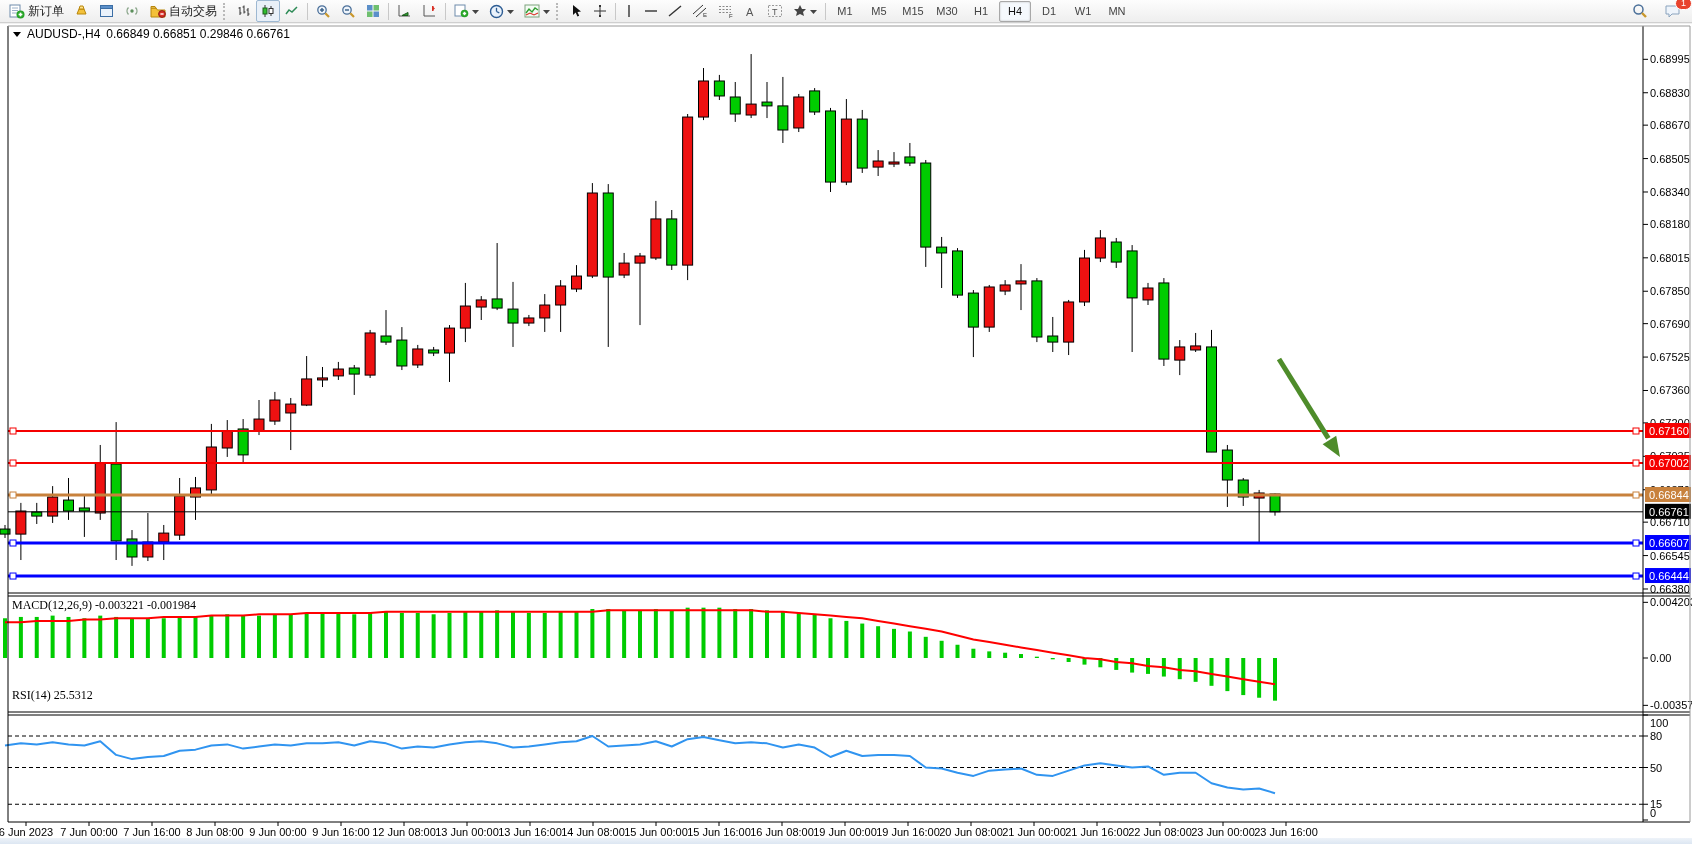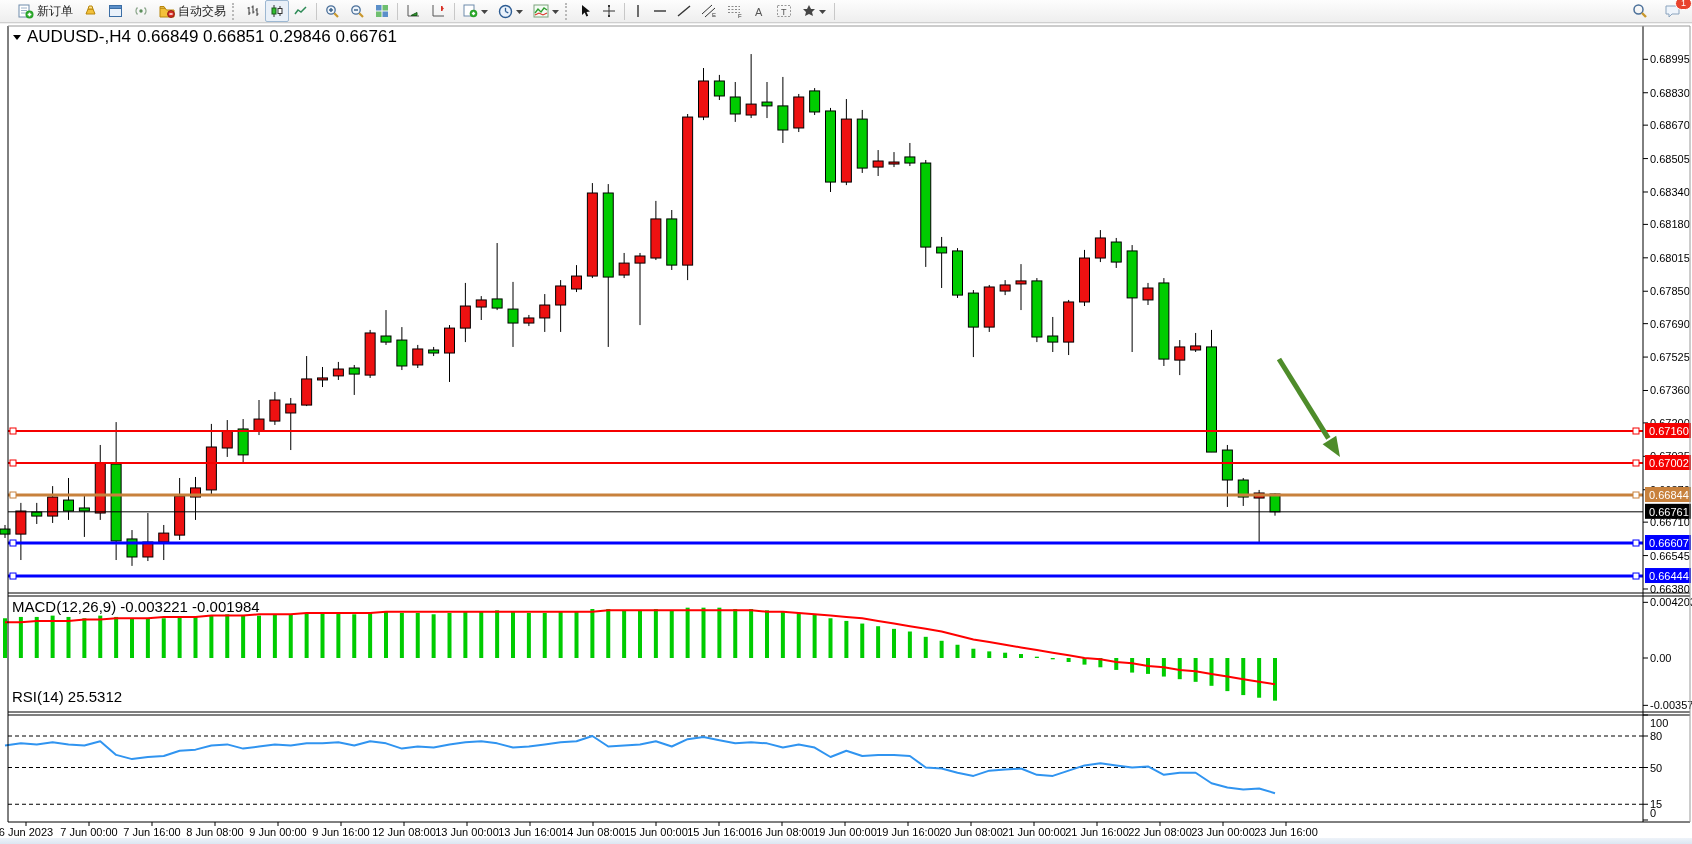--- a/index.html
+++ b/index.html
@@ -7,21 +7,21 @@
     width:1692px;height:844px;position:relative;overflow:hidden;
     background:#f0f0f0;
     font-family:"Liberation Sans",sans-serif;
     -webkit-font-smoothing:antialiased;
   }
   
   .toolbar{
     position:absolute;left:0;top:0;width:1692px;height:23px;
     background:linear-gradient(#fdfdfd,#eeeeee);
     border-bottom:1px solid #cfcfcf;
-    display:flex;align-items:center;padding-left:13px;box-sizing:border-box;
+    display:flex;align-items:center;padding-left:4px;box-sizing:border-box;
     font-size:12px;color:#222;white-space:nowrap;
   }
   .tbtn{
     height:20px;display:flex;align-items:center;gap:3px;
     padding:0 4px;border:1px solid transparent;border-radius:2px;cursor:default;
   }
   .tbtn.pressed{background:#e9f0f8;border:1px solid #9db8d2;}
   .tbtn svg{display:block;}
   .sep{width:1px;height:17px;background:#c8c8c8;margin:0 3px;}
   .grip{width:4px;height:17px;border-left:2px dotted #b9b9b9;margin:0 3px 0 1px;}
@@ -32,25 +32,25 @@
   .tf.active{background:#f5f9fd;border:1px solid #a8a8a8;box-shadow:inset 0 0 2px #bbb;color:#111;}
   .toolbar-right{margin-left:auto;display:flex;align-items:center;margin-right:6px;gap:6px;}
   .notif{position:relative;}
   .notif .badge{
     position:absolute;top:-4px;right:-7px;background:#e8432d;color:#fff;
     border-radius:8px;font-size:9px;line-height:11px;min-width:11px;text-align:center;
     border:1px solid #fff;padding:0 2px;
   }
   
   .chart-title{
-    position:absolute;left:13px;top:27px;font-size:17px;color:#000;z-index:5;
+    position:absolute;left:13px;top:27px;font-size:12px;color:#000;z-index:5;
     display:flex;align-items:center;gap:6px;
   }
   .tri-down{width:0;height:0;border-left:4px solid transparent;border-right:4px solid transparent;border-top:5px solid #000;display:inline-block;}
-  .pane-label{position:absolute;font-size:15px;color:#000;z-index:5;}
+  .pane-label{position:absolute;font-size:12px;color:#000;z-index:5;font-family:Liberation Serif, serif;}
   #macd-label{left:12px;top:598px;}
   #rsi-label{left:12px;top:688px;}
   .bottom-strip{
     position:absolute;left:0;top:838px;width:1692px;height:6px;
     background:linear-gradient(#eef3f9,#dce6f2);
   }
   svg#chart{position:absolute;left:0;top:0;z-index:1;}
 </style>
 </head>
 <body>
@@ -243,20 +243,31 @@
   </div>
   <div class="tbtn">
     <svg width="14" height="14" viewBox="0 0 14 14">
       <polygon points="7,1 9,5 13,5 10,8 11,12 7,10 3,12 4,8 1,5 5,5" fill="#444"></polygon>
     </svg>
     <svg width="7" height="5" viewBox="0 0 7 5">
         <polygon points="0,1 7,1 3.5,5" fill="#444"></polygon>
       </svg>
   </div>
   <div class="sep"></div>
+  <div id="tf-group" style="display:flex;align-items:center;gap:2px;">
+      <div class="tf">M1</div>
+      <div class="tf">M5</div>
+      <div class="tf">M15</div>
+      <div class="tf">M30</div>
+      <div class="tf">H1</div>
+      <div class="tf active">H4</div>
+      <div class="tf">D1</div>
+      <div class="tf">W1</div>
+      <div class="tf">MN</div>
+    </div>
 
   <div class="toolbar-right">
     <div class="tbtn">
       <svg width="16" height="16" viewBox="0 0 16 16">
         <circle cx="6.5" cy="6.5" r="4.5" fill="none" stroke="#4a6f99" stroke-width="1.5"></circle>
         <line x1="10" y1="10" x2="14" y2="14" stroke="#c9972c" stroke-width="2.4"></line>
       </svg>
     </div>
     <div class="tbtn notif">
       <svg width="17" height="15" viewBox="0 0 17 15">

